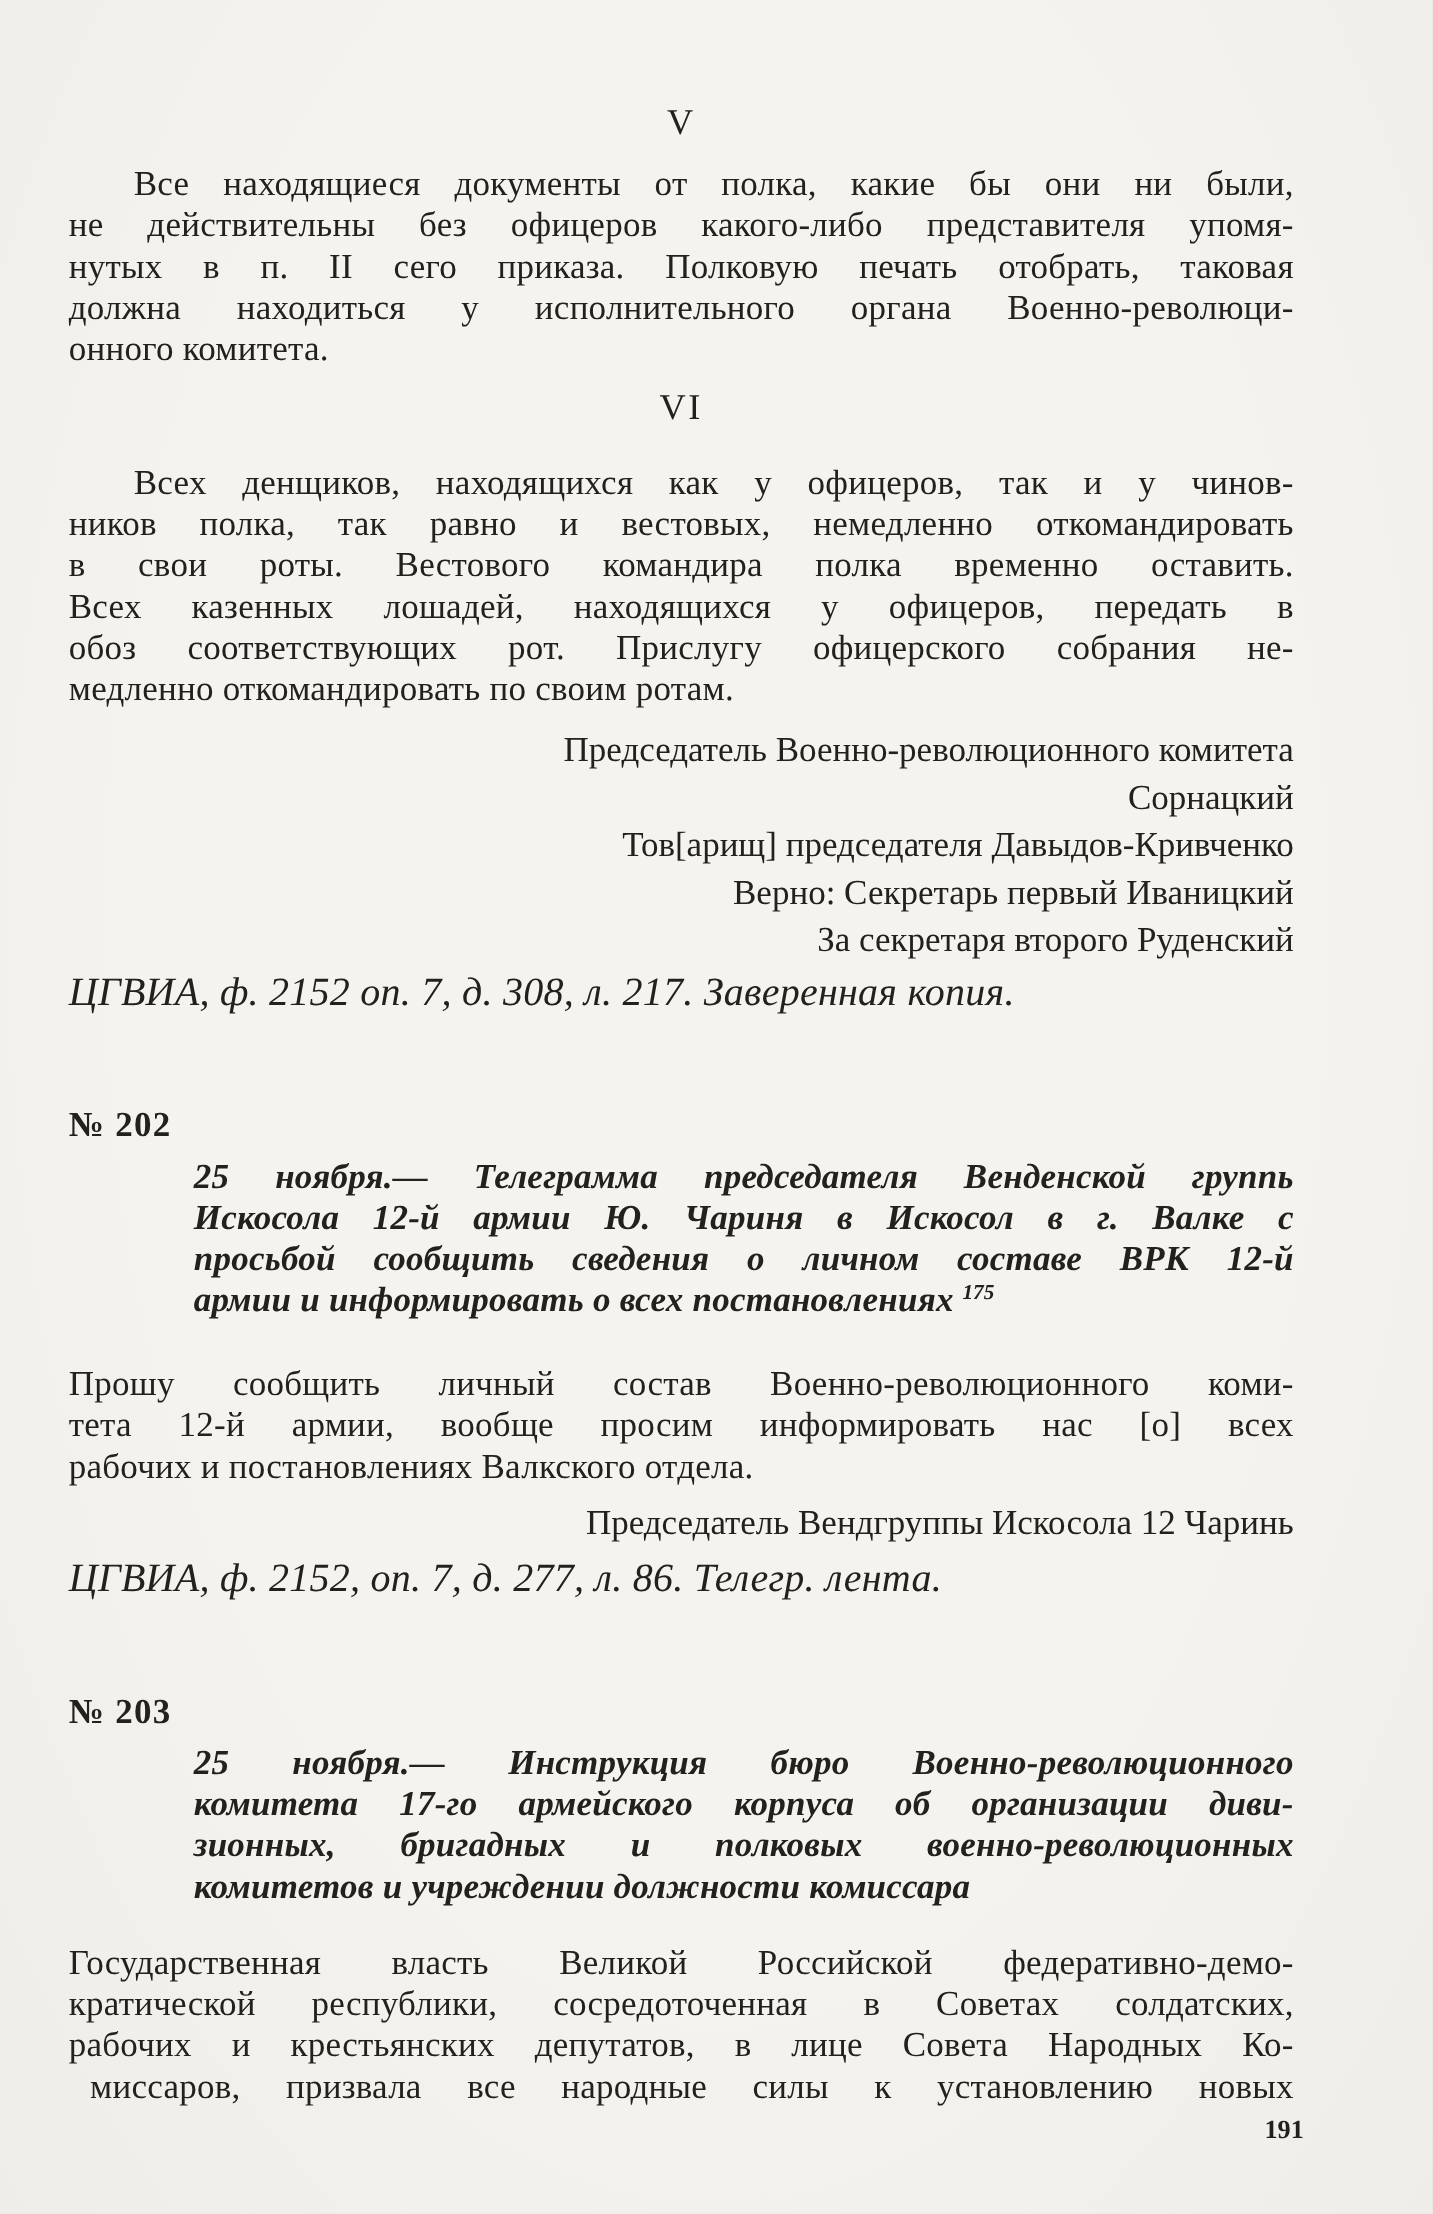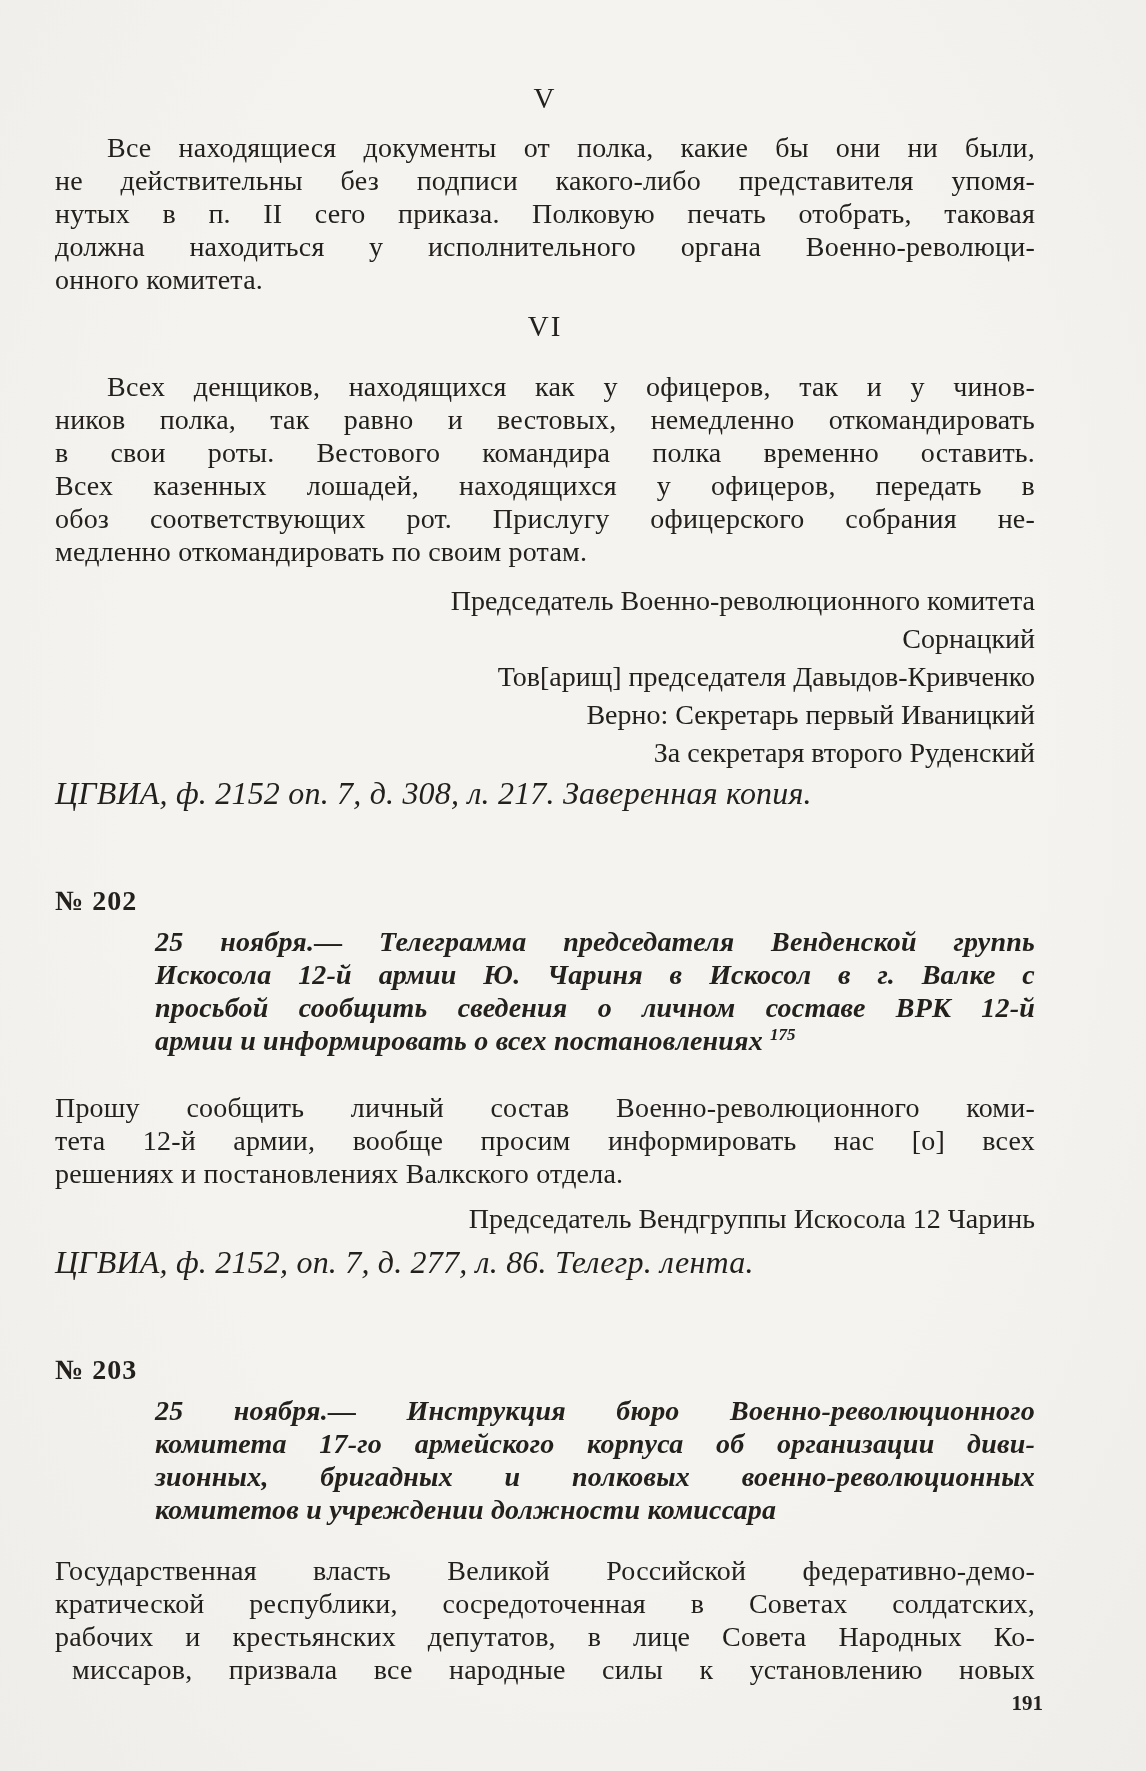--- a/index.html
+++ b/index.html
@@ -70,21 +70,21 @@
 </style>
 </head>
 <body>
 
 <div class="page">
 
   <div class="section-heading h-v">V</div>
 
   <div class="para indent-first p-body">
       <div class="line">Все находящиеся документы от полка, какие бы они ни были,</div>
-      <div class="line">не действительны без подписи какого-либо представителя упомя-</div>
+      <div class="line">не действительны без офицеров какого-либо представителя упомя-</div>
       <div class="line">нутых в п. II сего приказа. Полковую печать отобрать, таковая</div>
       <div class="line">должна находиться у исполнительного органа Военно-революци-</div>
       <div class="line">онного комитета.</div>
     </div>
 
   <div class="section-heading h-vi">VI</div>
 
   <div class="para indent-first p-body2">
       <div class="line">Всех денщиков, находящихся как у офицеров, так и у чинов-</div>
       <div class="line">ников полка, так равно и вестовых, немедленно откомандировать</div>
@@ -109,21 +109,21 @@
   <div class="para doc-heading">
       <div class="line">25 ноября.— Телеграмма председателя Венденской группь</div>
       <div class="line">Искосола 12-й армии Ю. Чариня в Искосол в г. Валке с</div>
       <div class="line">просьбой сообщить сведения о личном составе ВРК 12-й</div>
       <div class="line">армии и информировать о всех постановлениях<sup class="footnote">175</sup></div>
     </div>
 
   <div class="para doc-body">
       <div class="line">Прошу сообщить личный состав Военно-революционного коми-</div>
       <div class="line">тета 12-й армии, вообще просим информировать нас [о] всех</div>
-      <div class="line">решениях и постановлениях Валкского отдела.</div>
+      <div class="line">рабочих и постановлениях Валкского отдела.</div>
     </div>
 
   <div class="sigs sigs-single">
       <div class="line">Председатель Вендгруппы Искосола 12 Чаринь</div>
     </div>
 
   <div class="archive archive2">ЦГВИА, ф. 2152, оп. 7, д. 277, л. 86. Телегр. лента.</div>
 
   <div class="doc-number">№ 203</div>
 

